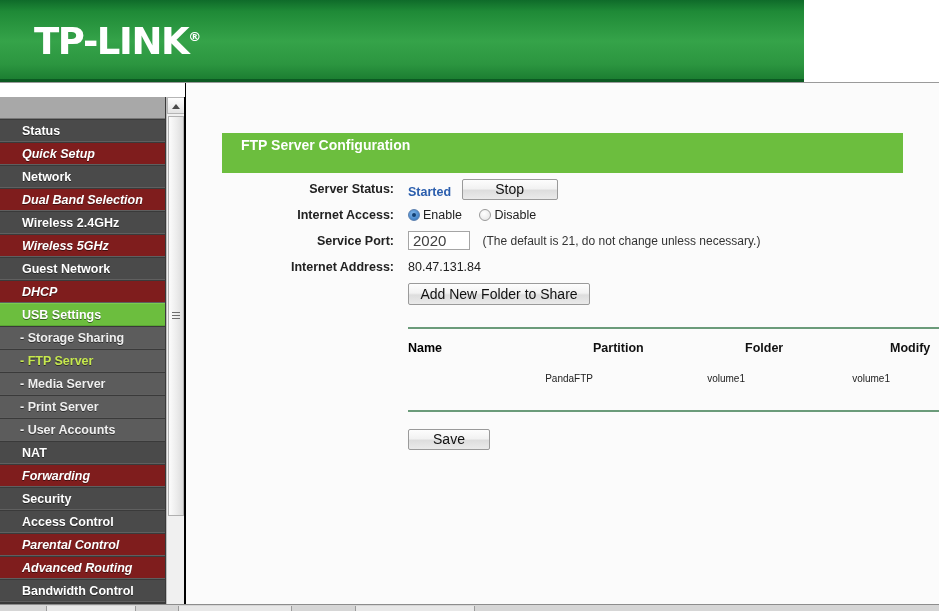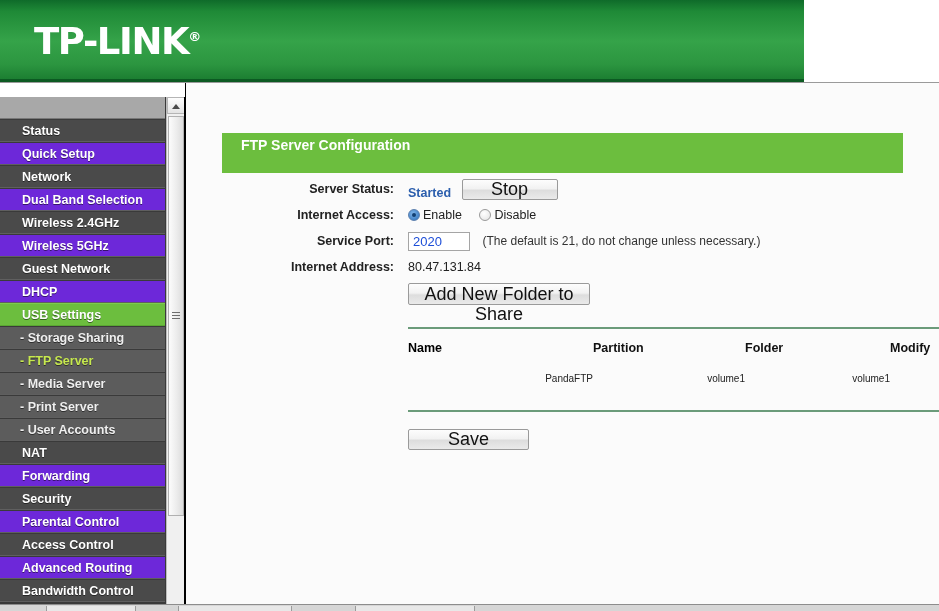--- a/index.html
+++ b/index.html
@@ -85,21 +85,22 @@
     background: #4a4a4a;
     border-bottom: 1px solid #5f5f5f;
     border-top: 1px solid #3a3a3a;
     box-sizing: border-box;
     white-space: nowrap;
     overflow: hidden;
     text-shadow: 0 1px 0 rgba(0,0,0,0.5);
     cursor: pointer;
   }
   .menu-item.alt {
-    background: #6d28d9;
+    background: #7f1d1d;
+    font-style: italic;
   }
   .menu-item.sub {
     background: #5c5c5c;
     padding-left: 20px;
     color: #efefef;
   }
   .menu-item.active-parent {
     background: #6cbe3e;
     color: #ffffff;
     border-bottom: 1px solid #5aa832;
@@ -214,21 +215,21 @@
     color: #2b5ead;
     font-weight: bold;
     font-size: 12.5px;
   }
 
   .btn {
     display: inline-block;
     background: linear-gradient(to bottom, #fdfdfd 0%, #f2f2f2 45%, #dddddd 55%, #eaeaea 100%);
     border: 1px solid #9a9a9a;
     border-radius: 2px;
-    font-size: 18px;
+    font-size: 14px;
     color: #111111;
     text-align: center;
     cursor: pointer;
     font-family: "Liberation Sans", sans-serif;
     box-sizing: border-box;
   }
   .btn-stop {
     width: 96px; height: 21px;
     line-height: 19px;
     margin-left: 7px;
@@ -236,21 +237,21 @@
   }
   .btn-add {
     position: absolute;
     left: 222px; top: 200px;
     width: 182px; height: 22px;
     line-height: 20px;
   }
   .btn-save {
     position: absolute;
     left: 222px; top: 346px;
-    width: 121px; height: 21px;
+    width: 82px; height: 21px;
     line-height: 19px;
   }
 
   .radio-grp { display: inline-block; }
   .radio {
     display: inline-block;
     width: 12px; height: 12px;
     border-radius: 50%;
     border: 1px solid #9a9a9a;
     background: radial-gradient(circle at 40% 35%, #ffffff, #e2e2e2);
@@ -274,23 +275,23 @@
   .radio-label {
     font-size: 12.5px;
     color: #222222;
     margin-right: 14px;
   }
 
   .port-input {
     width: 62px; height: 19px;
     border: 1px solid #a5a5a5;
     background: #ffffff;
-    font-size: 13px;
+    font-size: 15px;
     font-family: "Liberation Sans", sans-serif;
-    color: #1d4ed8;
+    color: #404040;
     padding: 0 4px;
     box-sizing: border-box;
     vertical-align: -1px;
   }
   .hint {
     font-size: 12px;
     color: #333333;
     margin-left: 9px;
   }
 
@@ -371,22 +372,22 @@
         <div class="menu-item alt">DHCP</div>
         <div class="menu-item active-parent">USB Settings</div>
         <div class="menu-item sub">- Storage Sharing</div>
         <div class="menu-item sub active-sub">- FTP Server</div>
         <div class="menu-item sub">- Media Server</div>
         <div class="menu-item sub">- Print Server</div>
         <div class="menu-item sub">- User Accounts</div>
         <div class="menu-item">NAT</div>
         <div class="menu-item alt">Forwarding</div>
         <div class="menu-item">Security</div>
+        <div class="menu-item">Access Control</div>
         <div class="menu-item alt">Parental Control</div>
-        <div class="menu-item">Access Control</div>
         <div class="menu-item alt">Advanced Routing</div>
         <div class="menu-item">Bandwidth Control</div>
       </div>
 
     <div class="sb-scroll">
       <div class="sb-btn up">
         <span class="sb-arrow"></span>
       </div>
       <div class="sb-thumb">
         <span class="sb-grip">

